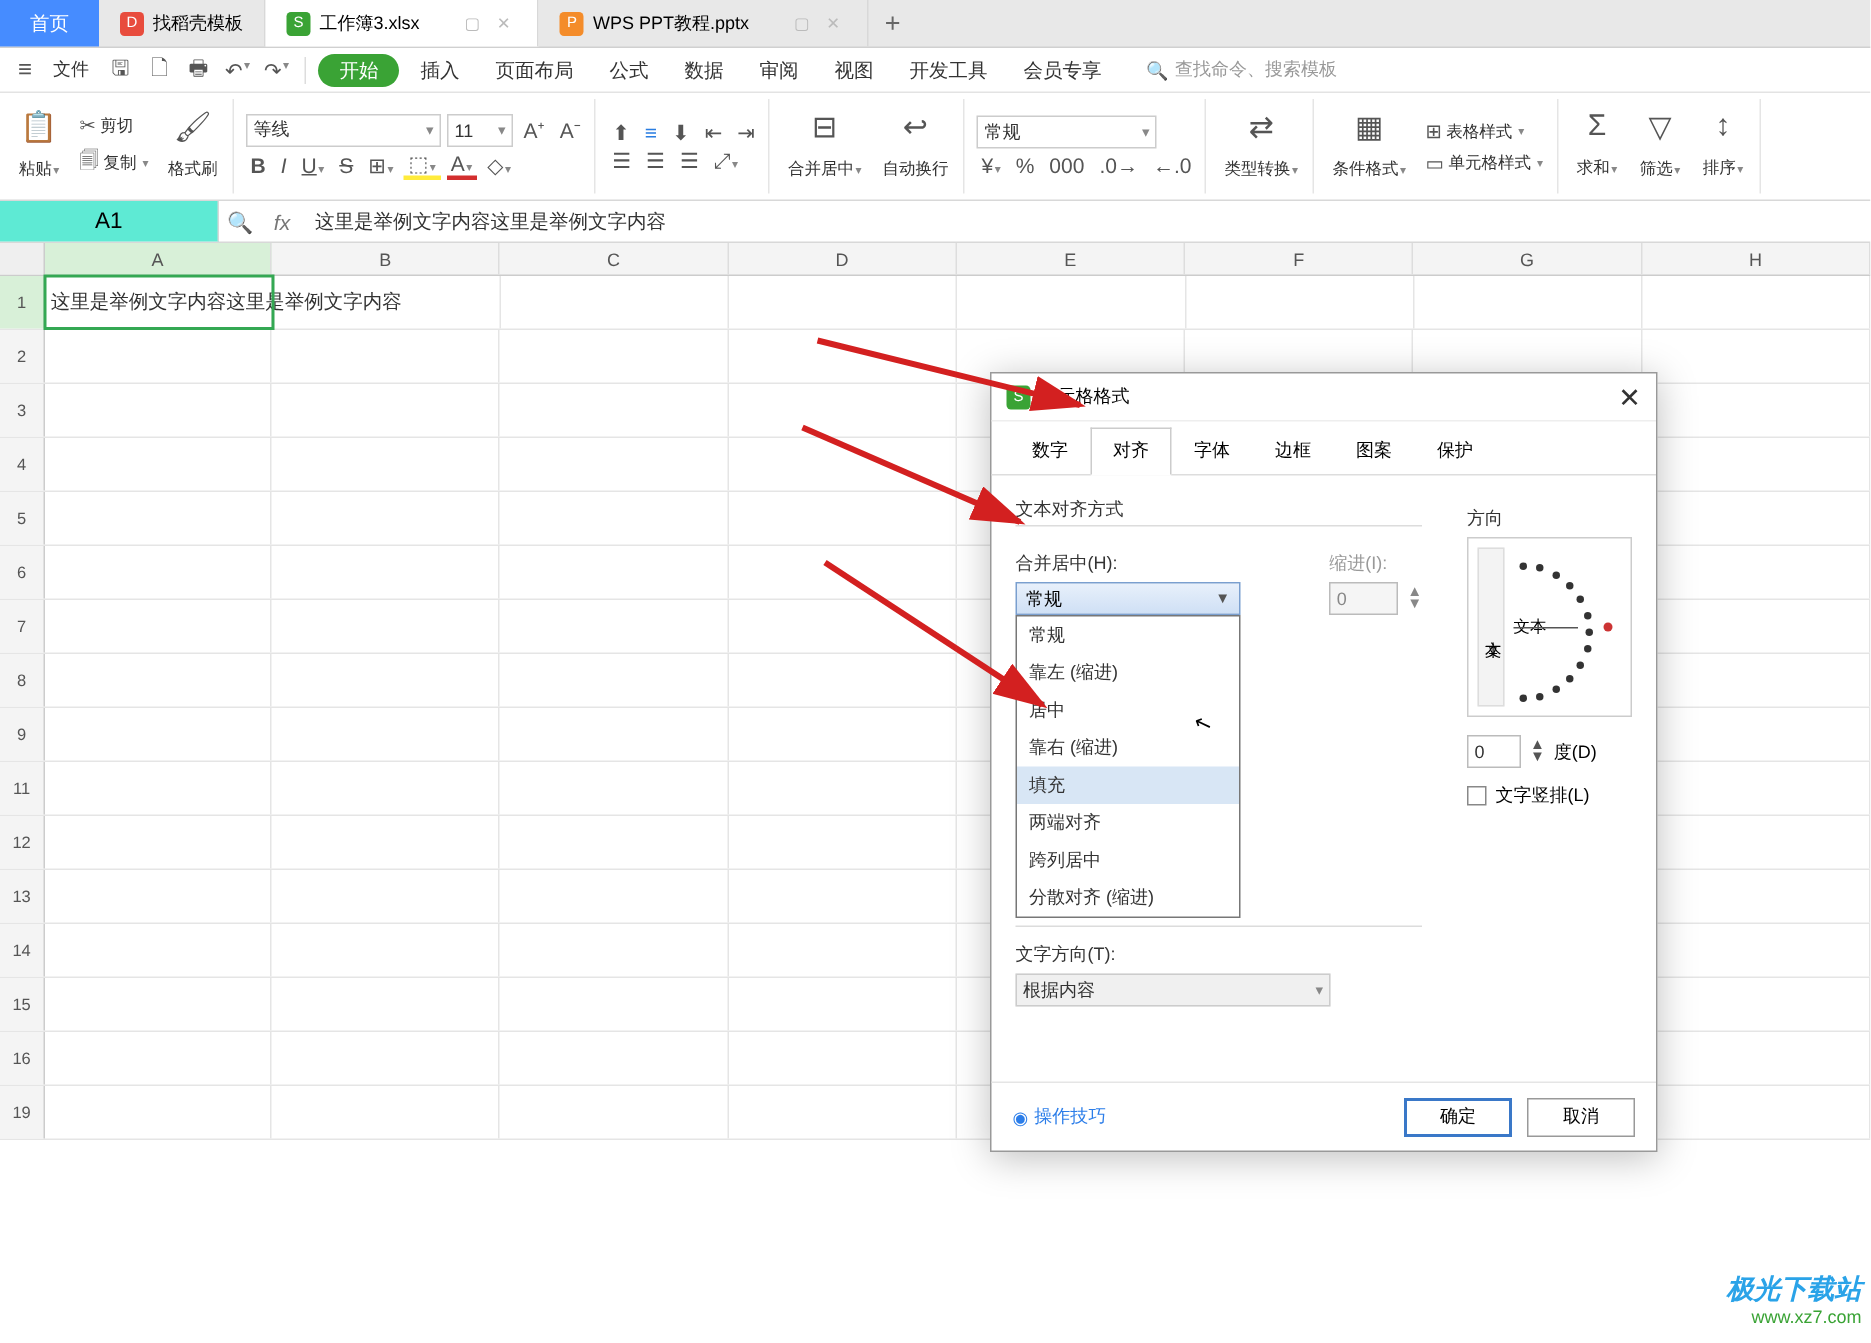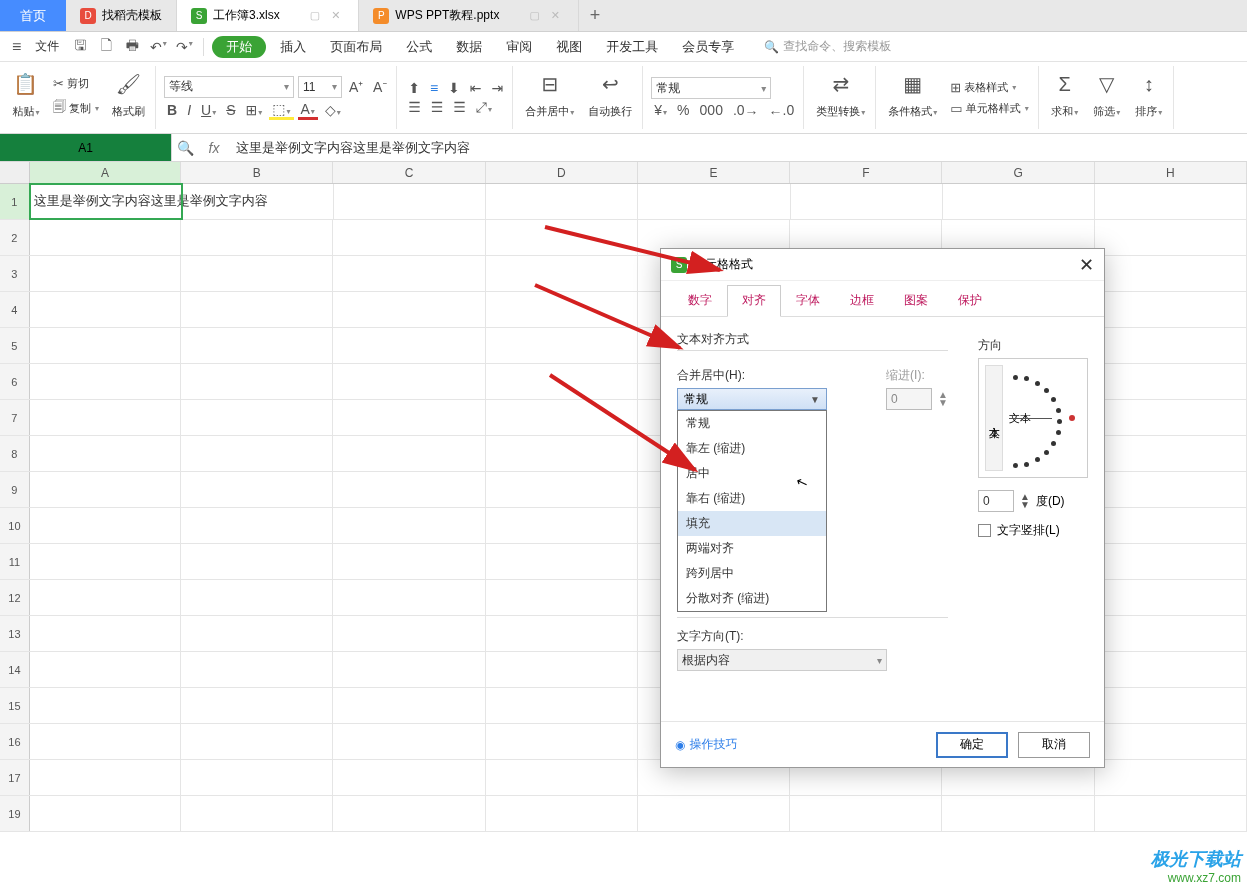--- a/index.html
+++ b/index.html
@@ -34,21 +34,21 @@
 .hrow { display:flex; align-items:center; gap:4px;text-align:center;}
 .sbtn { display:flex; align-items:center; gap:3px; color:#333; font-size:11px; padding:1px 3px;}
 .sbtn .ic { font-size:13px; color:#555;}
 .sel { border:1px solid #ccc; background:#fff; height:22px; display:flex; align-items:center; padding:0 4px; font-size:12px; color:#333;}
 .sel .arr { margin-left:auto; color:#888; font-size:10px;}
 .toolic { font-size:14px; color:#555; padding:0 3px;}
 .dropic::after { content:"▾"; font-size:8px; color:#888; margin-left:1px;}
 
 
 .formulabar { height: 28px; border-bottom: 1px solid #d8d8d8; display:flex; align-items:center; }
-.namebox { width: 172px; border-right:1px solid #d8d8d8; height:100%; display:flex; align-items:center; justify-content:center; font-size:12px; background:#15803d;}
+.namebox { width: 146px; border-right:1px solid #d8d8d8; height:100%; display:flex; align-items:center; justify-content:center; font-size:15px; background:#5eead4;}
 .fbtn { width:28px; text-align:center; color:#777; font-size:14px;}
 .fcontent { flex:1; padding-left:8px; font-size:13px; color:#333;}
 
 
 .sheet { position:relative; }
 .colheaders { display:flex; height:22px; background:#f4f4f4; border-bottom:1px solid #ccc; }
 .corner { width:30px; border-right:1px solid #ccc; background:#efefef;}
 .colh { border-right:1px solid #ddd; text-align:center; font-size:12px; color:#555; line-height:22px;}
 .colh.active { background:#d8f0d8; }
 .rows { }
@@ -57,21 +57,21 @@
 .rowh.active { background:#d8f0d8;}
 .cell { border-right:1px solid #e5e5e5; font-size:13px; padding:8px 4px; color:#333; overflow:visible; white-space:nowrap;}
 .cell.selected { outline:2px solid #34a853; outline-offset:-1px; position:relative; z-index:2;}
 
 
 .dialog { position:absolute; left:660px; top:248px; width:445px; height:520px; background:#fff; border:1px solid #999; box-shadow:0 4px 24px rgba(0,0,0,0.25); z-index:100; }
 .dlgtitle { height:32px; display:flex; align-items:center; padding:0 10px; gap:6px; border-bottom:1px solid #eee;}
 .dlgtitle .ic { width:16px; height:16px; background:#3aa335; border-radius:3px; color:#fff; font-size:10px; display:flex; align-items:center; justify-content:center;}
 .dlgtitle .x { margin-left:auto; font-size:18px; color:#333; cursor:pointer;}
 .dlgtabs { display:flex; padding:4px 12px 0; gap:0; border-bottom:1px solid #ddd;}
-.dlgtab { padding:6px 14px; font-size:12px; color:#be185d; border:1px solid transparent; }
+.dlgtab { padding:6px 14px; font-size:12px; color:#000000; border:1px solid transparent; }
 .dlgtab.active { border:1px solid #ccc; border-bottom:1px solid #fff; background:#fff; margin-bottom:-1px;}
 .dlgbody { padding:14px 16px; display:flex; gap:30px; }
 .dlgleft { flex:1; }
 .grouptitle { font-size:12px; color:#333; border-bottom:1px solid #dcdcdc; padding-bottom:2px; margin-bottom:10px;}
 .lbl { font-size:12px; color:#333; margin:6px 0 4px;}
 .combo { border:1px solid #7a9fcf; background:linear-gradient(#e8f0fb,#cfe0f5); height:22px; display:flex; align-items:center; padding:0 6px; font-size:12px; position:relative;}
 .combo .arr { margin-left:auto; color:#555; font-size:10px;}
 .droplist { position:absolute; top:21px; left:-1px; width:calc(100% + 2px); background:#fff; border:1px solid #777; z-index:200;}
 .droplist .opt { padding:4px 8px; font-size:12px; color:#333;}
 .droplist .opt.hover { background:#d8e6f5;}
@@ -384,31 +384,20 @@
         <div class="cell" style="width: 152px;"></div>
         <div class="cell" style="width: 153px;"></div>
         <div class="cell" style="width: 153px;"></div>
         <div class="cell" style="width: 153px;"></div>
         <div class="cell" style="width: 153px;"></div>
         <div class="cell" style="width: 153px;"></div>
         <div class="cell" style="width: 153px;"></div>
         <div class="cell" style="width: 153px;"></div>
       </div>
       <div class="row">
-        <div class="rowh">10</div>
-        <div class="cell" style="width: 152px;"></div>
-        <div class="cell" style="width: 153px;"></div>
-        <div class="cell" style="width: 153px;"></div>
-        <div class="cell" style="width: 153px;"></div>
-        <div class="cell" style="width: 153px;"></div>
-        <div class="cell" style="width: 153px;"></div>
-        <div class="cell" style="width: 153px;"></div>
-        <div class="cell" style="width: 153px;"></div>
-      </div>
-      <div class="row">
         <div class="rowh">11</div>
         <div class="cell" style="width: 152px;"></div>
         <div class="cell" style="width: 153px;"></div>
         <div class="cell" style="width: 153px;"></div>
         <div class="cell" style="width: 153px;"></div>
         <div class="cell" style="width: 153px;"></div>
         <div class="cell" style="width: 153px;"></div>
         <div class="cell" style="width: 153px;"></div>
         <div class="cell" style="width: 153px;"></div>
       </div>
@@ -451,31 +440,20 @@
         <div class="cell" style="width: 153px;"></div>
         <div class="cell" style="width: 153px;"></div>
         <div class="cell" style="width: 153px;"></div>
         <div class="cell" style="width: 153px;"></div>
         <div class="cell" style="width: 153px;"></div>
         <div class="cell" style="width: 153px;"></div>
         <div class="cell" style="width: 153px;"></div>
       </div>
       <div class="row">
         <div class="rowh">16</div>
-        <div class="cell" style="width: 152px;"></div>
-        <div class="cell" style="width: 153px;"></div>
-        <div class="cell" style="width: 153px;"></div>
-        <div class="cell" style="width: 153px;"></div>
-        <div class="cell" style="width: 153px;"></div>
-        <div class="cell" style="width: 153px;"></div>
-        <div class="cell" style="width: 153px;"></div>
-        <div class="cell" style="width: 153px;"></div>
-      </div>
-      <div class="row">
-        <div class="rowh">17</div>
         <div class="cell" style="width: 152px;"></div>
         <div class="cell" style="width: 153px;"></div>
         <div class="cell" style="width: 153px;"></div>
         <div class="cell" style="width: 153px;"></div>
         <div class="cell" style="width: 153px;"></div>
         <div class="cell" style="width: 153px;"></div>
         <div class="cell" style="width: 153px;"></div>
         <div class="cell" style="width: 153px;"></div>
       </div>
       <div class="row">

